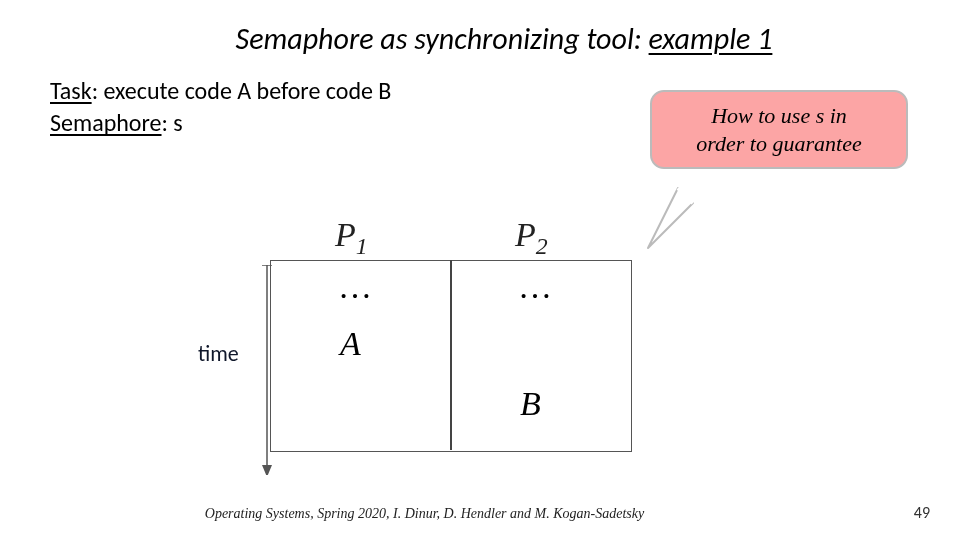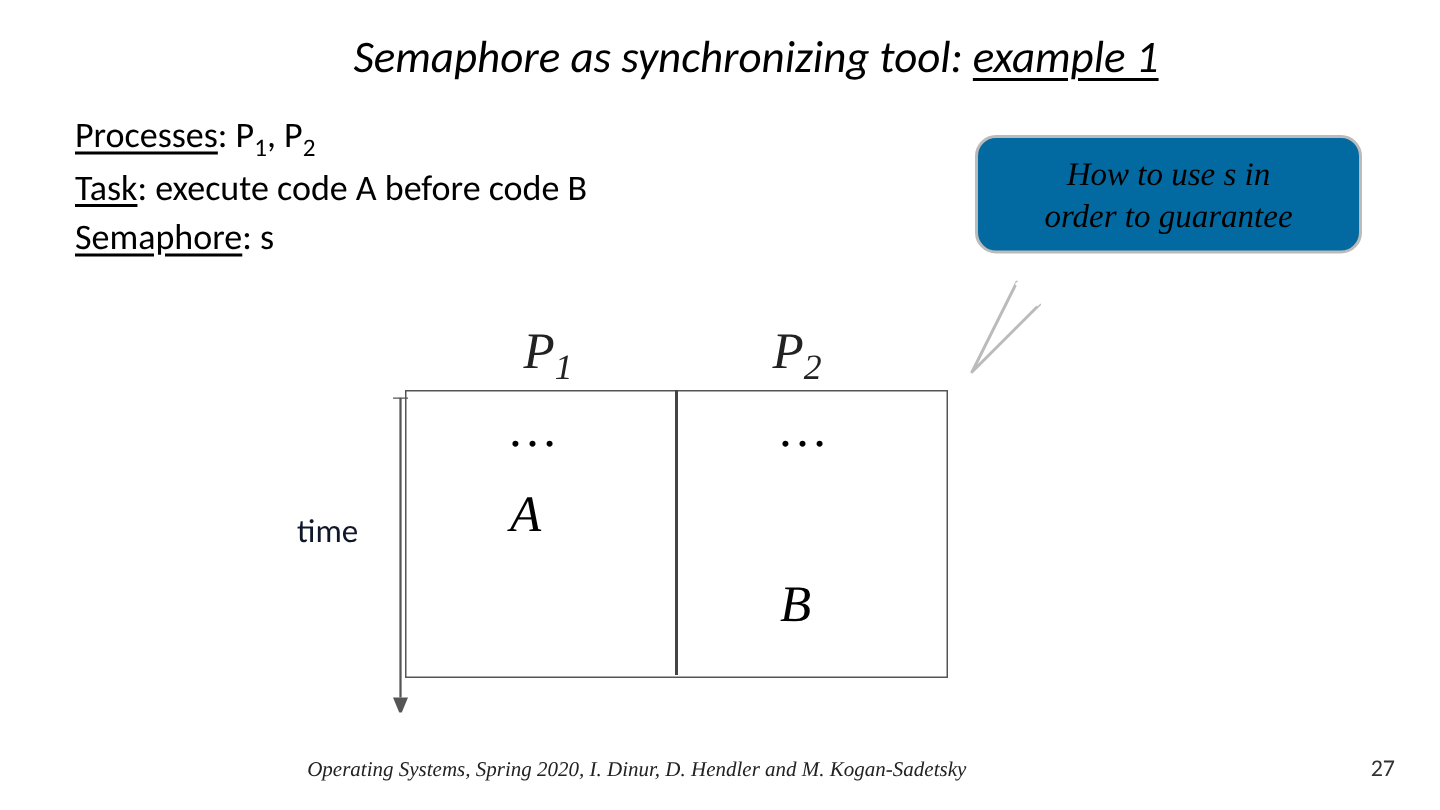--- a/index.html
+++ b/index.html
@@ -45,21 +45,21 @@
     left: 650px;
     width: 230px;
     padding: 10px 12px;
     border: 2px solid #bbb;
     border-radius: 14px;
     text-align: center;
     font-size: 22px;
     font-style: italic;
     font-family: Georgia, "Times New Roman", serif;
     line-height: 1.25;
-    background: #0369a1;
+    background: #fca5a5;
   }
   .diagram {
     position: absolute;
     top: 210px;
     left: 190px;
     width: 560px;
     height: 270px;
   }
   .box {
     position: absolute;
@@ -136,23 +136,20 @@
 </style>
 </head>
 <body>
 
 <div class="title">
   <span>Semaphore as synchronizing tool: </span><span class="ul">example 1</span>
 </div>
 
 <div class="defs">
   <div>
-    <span class="label">Processes</span><span>: P</span><sub>1</sub><span>, P</span><sub>2</sub>
-  </div>
-  <div>
     <span class="label">Task</span><span>: execute code A before code B</span>
   </div>
   <div>
     <span class="label">Semaphore</span><span>: s</span>
   </div>
 </div>
 
 <div class="callout">
   <div>How to use s in</div>
   <div>order to guarantee</div>
@@ -167,29 +164,29 @@
   <svg class="time-arrow" width="14" height="220">
     <line x1="7" y1="0" x2="7" y2="200" stroke="#555" stroke-width="1.5"></line>
     <polygon points="7,212 2,200 12,200" fill="#555"></polygon>
     <line x1="2" y1="0" x2="12" y2="0" stroke="#555" stroke-width="1.5"></line>
   </svg>
   <div class="time-label">time</div>
 
   <div class="box"></div>
   <div class="box-divider"></div>
 
-  <div class="lbl" style="top:6px; left:159px;text-align:center;">
+  <div class="lbl" style="top:6px; left:145px;text-align:center;">
     <span>P</span><sub>1</sub>
   </div>
 
   <div class="lbl" style="top:6px; left:325px;">
     <span>P</span><sub>2</sub>
   </div>
 
   <div class="dots" style="top:58px; left:148px;">…</div>
   <div class="dots" style="top:58px; left:328px;">…</div>
 
   <div class="codeA" style="top:115px; left:150px;">A</div>
   <div class="codeB" style="top:175px; left:330px;">B</div>
 </div>
 
 <div class="footer">Operating Systems, Spring 2020, I. Dinur, D. Hendler and M. Kogan-Sadetsky</div>
-<div class="pagenum">27</div>
+<div class="pagenum">49</div>
 
 </body></html>

